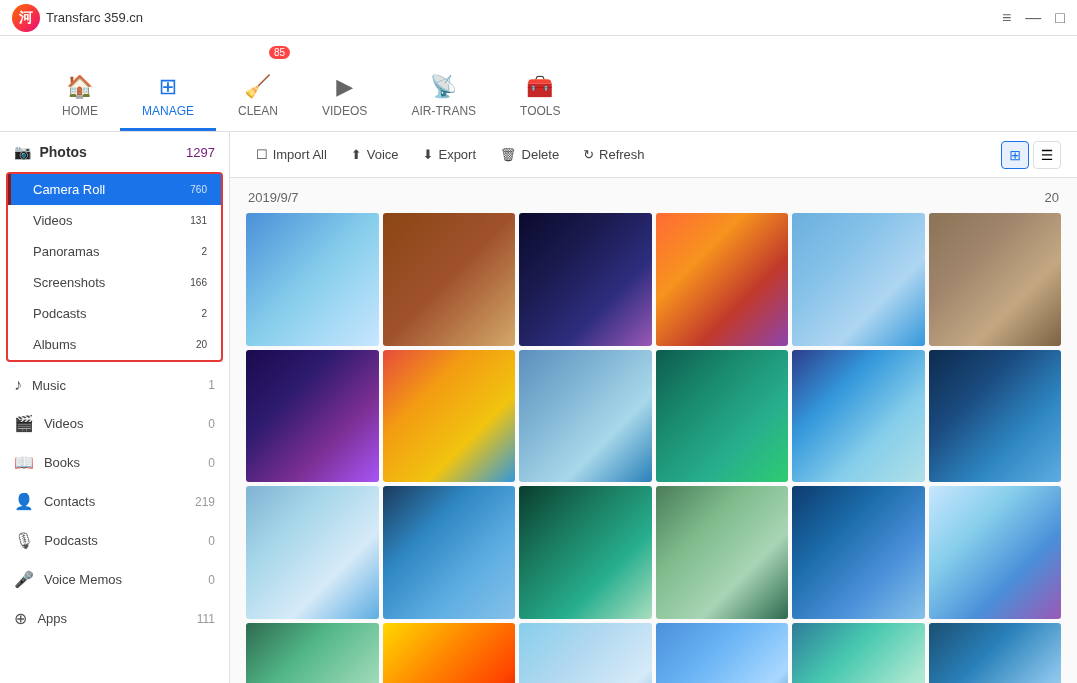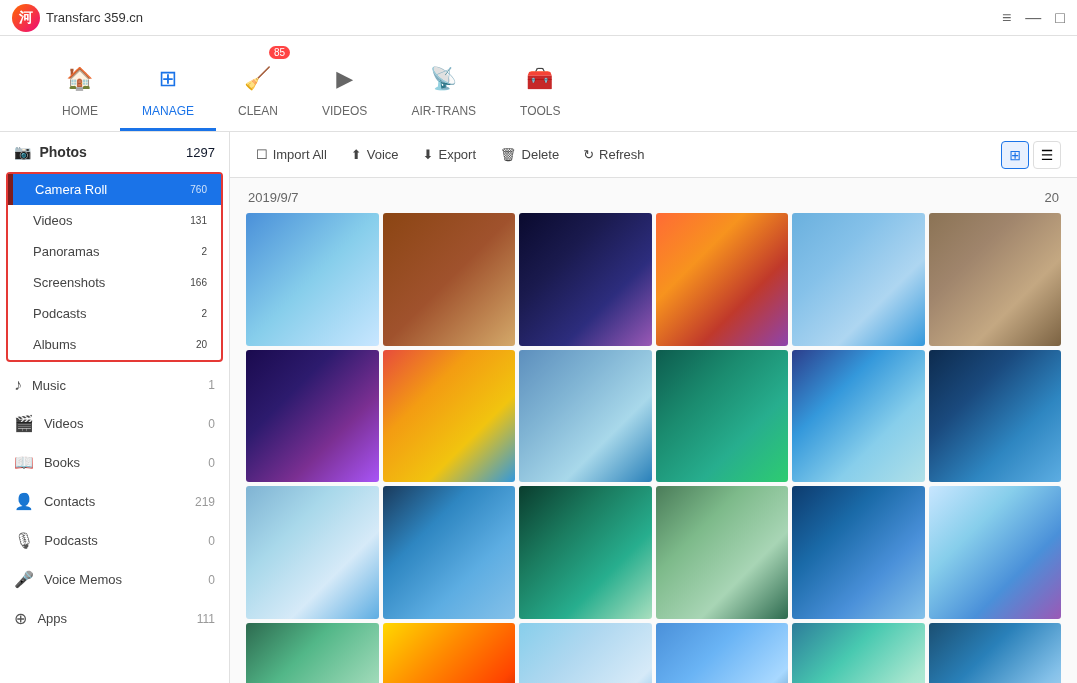--- a/index.html
+++ b/index.html
@@ -17,46 +17,46 @@
     .titlebar-controls span { font-size: 16px; color: #666; cursor: pointer; }
 
     
     .navbar {
       background: #fff; border-bottom: 1px solid #e0e0e0;
       display: flex; align-items: flex-end; padding: 0 40px; height: 96px;
     }
     .nav-item {
       display: flex; flex-direction: column; align-items: center; justify-content: flex-end;
       padding: 0 22px 10px; cursor: pointer; position: relative; height: 100%;
-      color: #666; font-size: 12px; gap: 12px; border-bottom: 3px solid transparent;
+      color: #666; font-size: 12px; gap: 4px; border-bottom: 3px solid transparent;
     }
     .nav-item.active { color: #1a73e8; border-bottom: 3px solid #1a73e8; }
     .nav-item .nav-icon { font-size: 22px; }
     .nav-item .badge {
       position: absolute; top: 10px; right: 10px;
       background: #ff4444; color: white; border-radius: 10px;
       font-size: 10px; padding: 1px 5px; min-width: 18px; text-align: center;
     }
 
     
     .main { display: flex; flex: 1; overflow: hidden; }
 
     
     .sidebar { width: 230px; background: #fff; border-right: 1px solid #e0e0e0; overflow-y: auto; flex-shrink: 0; }
     .sidebar-section-header {
       display: flex; align-items: center; padding: 12px 14px 8px;
       font-size: 14px; font-weight: 600; color: #333; gap: 8px;
     }
-    .sidebar-section-header .section-count { margin-left: auto; color: #0f172a; font-weight: 400; font-size: 13px; }
+    .sidebar-section-header .section-count { margin-left: auto; color: #701a75; font-weight: 400; font-size: 13px; }
     .sidebar-item {
       display: flex; align-items: center; padding: 8px 14px 8px 28px;
       cursor: pointer; font-size: 13px; color: #444;
       border-left: 3px solid transparent;
     }
-    .sidebar-item.active { background: #1a73e8; color: white; border-left: 5px solid #7f1d1d; justify-content: center; }
+    .sidebar-item.active { background: #1a73e8; color: white; border-left: 3px solid #7f1d1d; justify-content: center; }
     .sidebar-item .item-count { margin-left: auto; font-size: 10px; }
     .sidebar-item.active .item-count { color: rgba(255,255,255,0.8); }
 
     .sidebar-grouped { border: 2px solid #e53935; margin: 4px 6px; border-radius: 4px; }
     .sidebar-grouped .sidebar-item { padding-left: 22px; }
     .sidebar-grouped .sidebar-item.active { background: #1a73e8; color: white; }
 
     .sidebar-other-item {
       display: flex; align-items: center; padding: 10px 14px;
       cursor: pointer; font-size: 13px; color: #444; gap: 10px;

